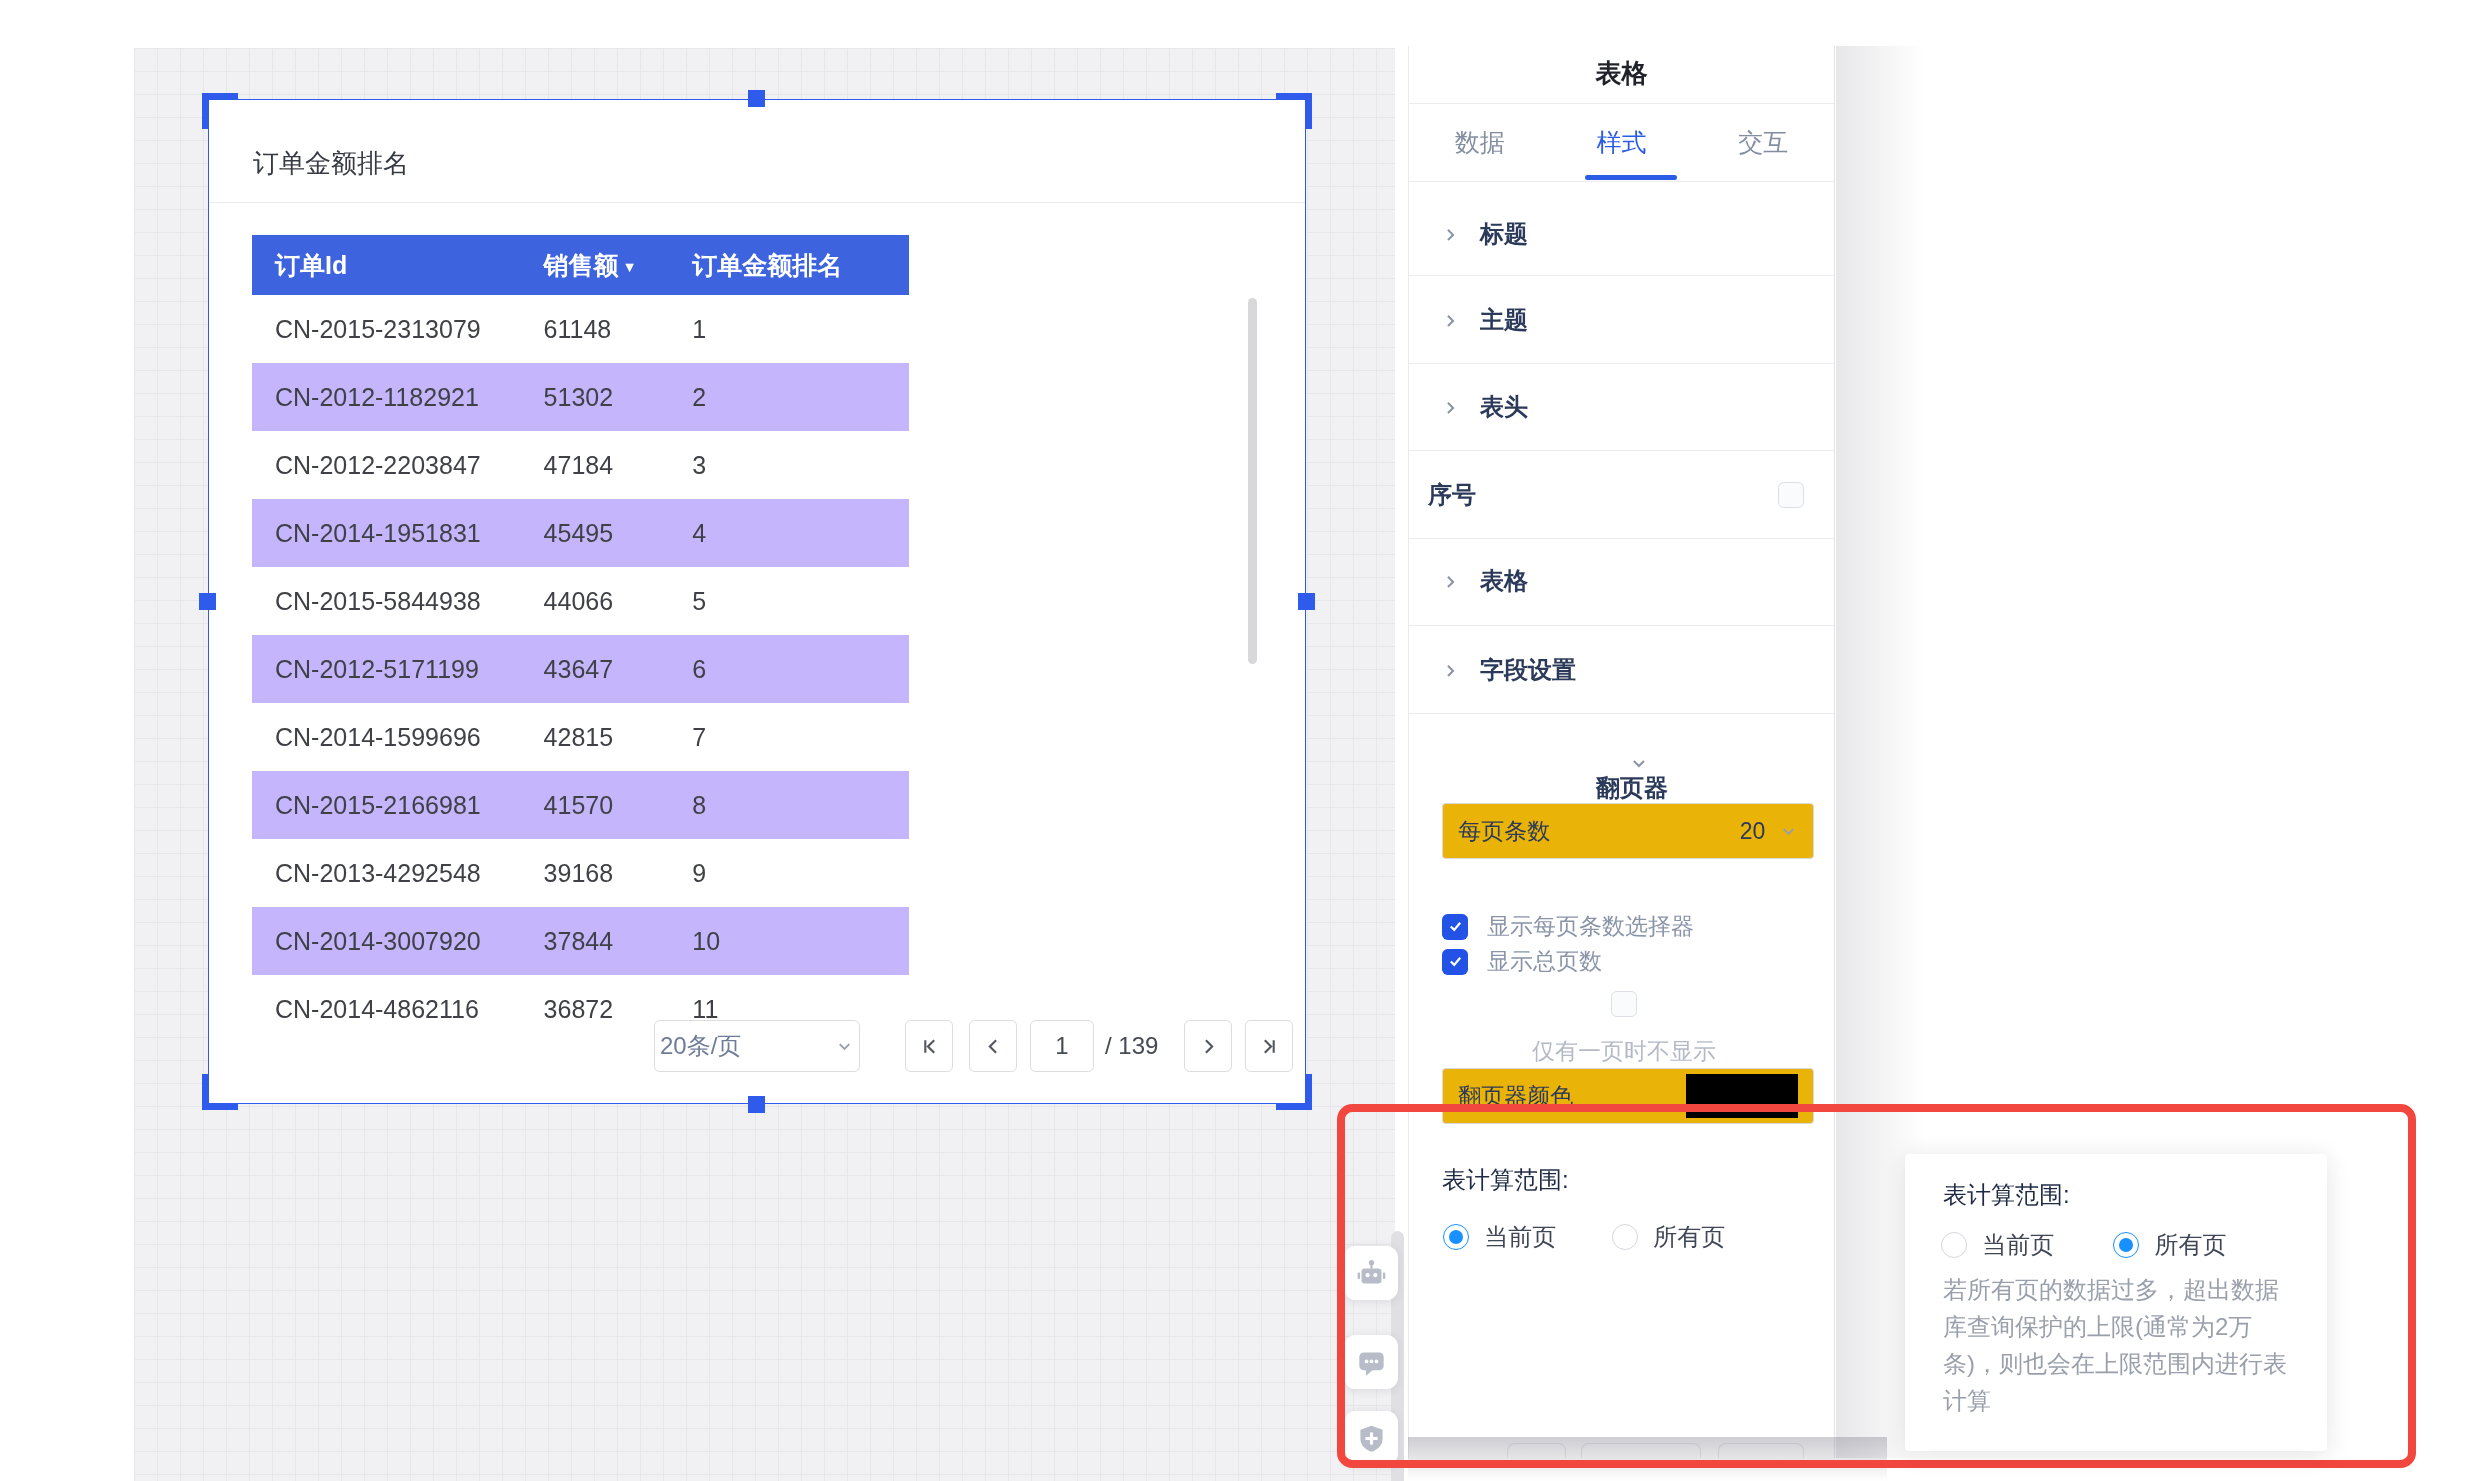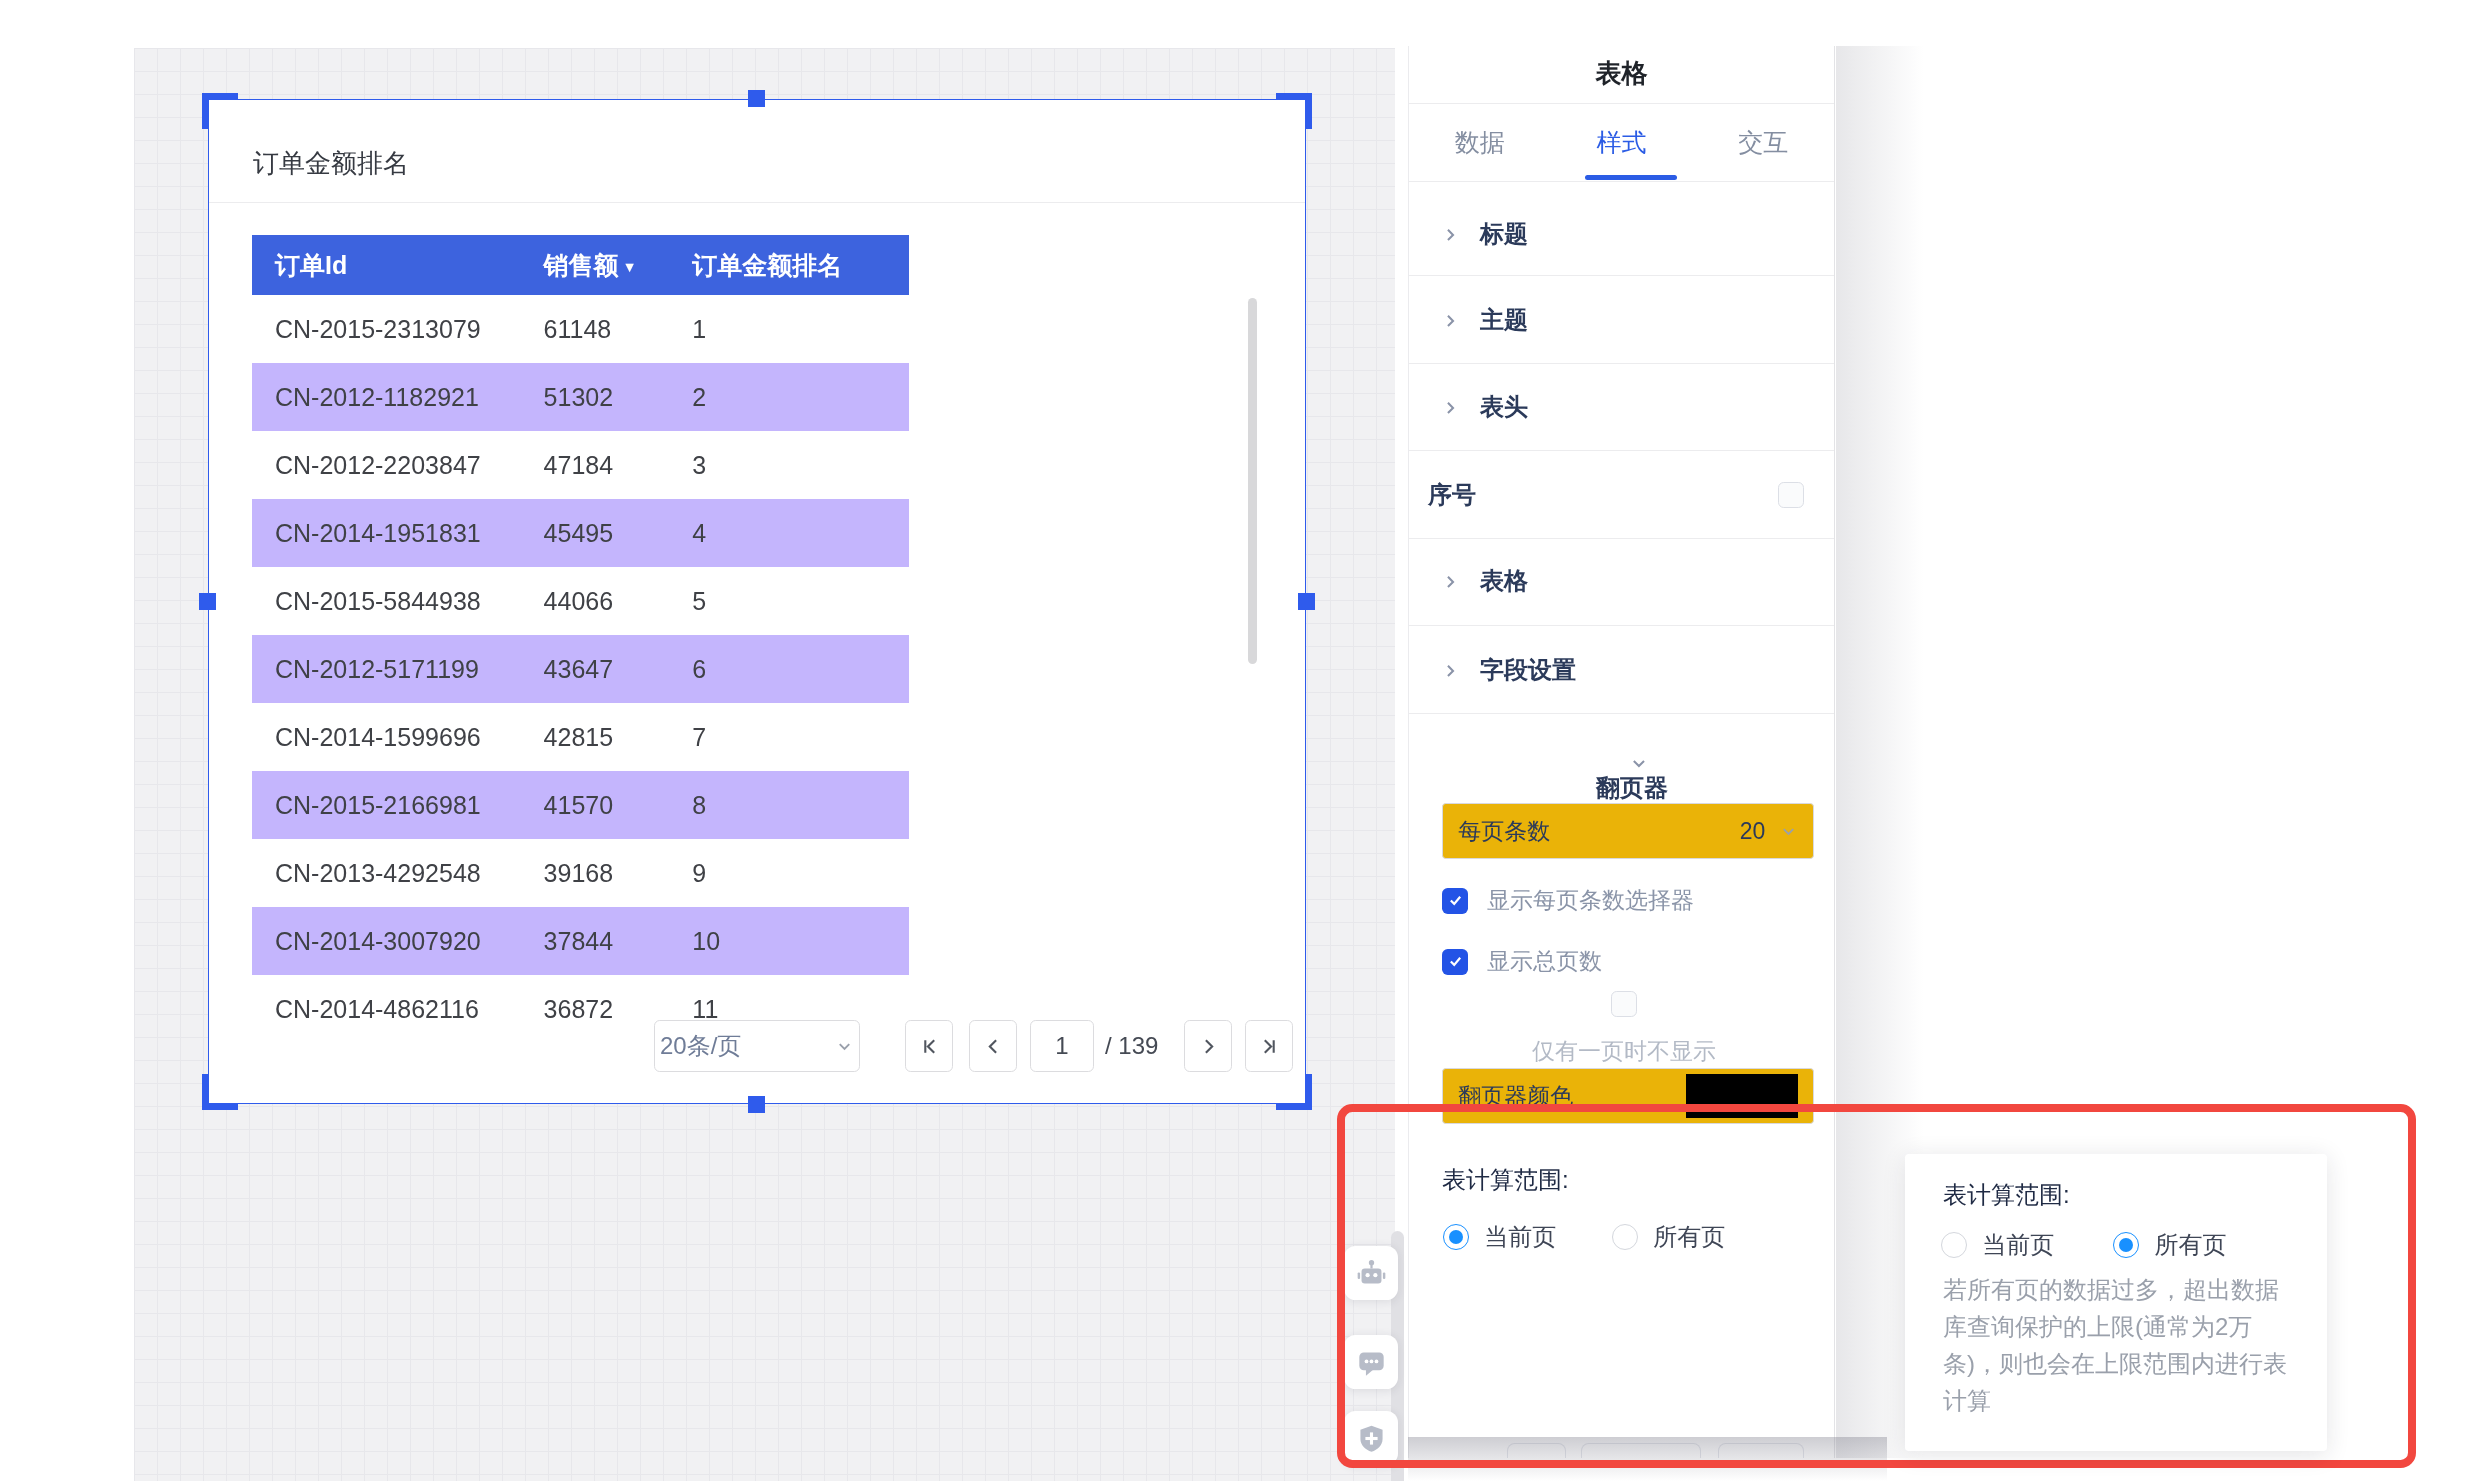--- a/index.html
+++ b/index.html
@@ -294,21 +294,21 @@
   </div>
 
   <div class="abs field-box" style="top:757px;">
     <span class="field-label">每页条数</span>
     <span class="field-value">20</span>
     <svg class="chev" viewBox="0 0 20 20">
         <path d="M5 7.5l5 5 5-5" fill="none" stroke="#9aa0ab" stroke-width="2"></path>
       </svg>
   </div>
 
-  <div class="abs cb-row" style="top:838px;">
+  <div class="abs cb-row" style="top:864px;">
     <span class="checkbox checked">
       <svg width="17" height="17" viewBox="0 0 20 20">
           <path d="M4.5 10l4 4 7-8.5" fill="none" stroke="#fff" stroke-width="2.6"></path>
         </svg>
     </span>
     <span class="cb-label">显示每页条数选择器</span>
   </div>
 
   <div class="abs cb-row" style="top:899px;">
     <span class="checkbox checked">

